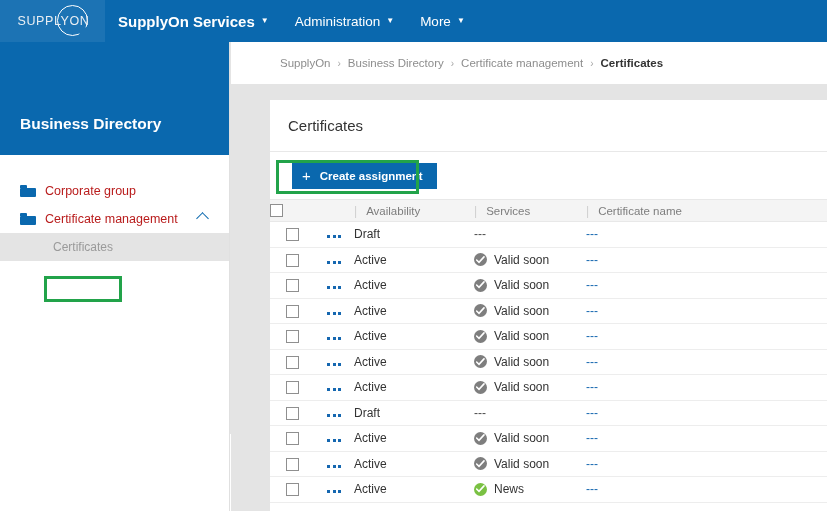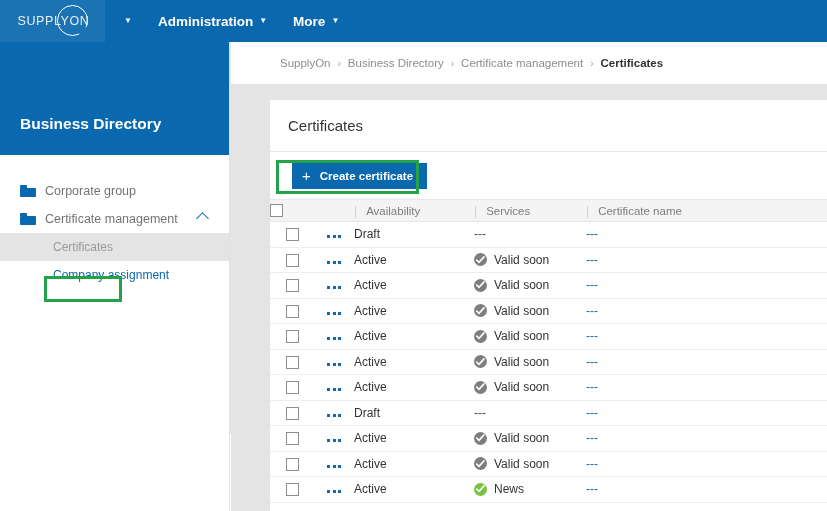--- a/index.html
+++ b/index.html
@@ -32,21 +32,21 @@
     width: 31px; height: 31px; border-radius: 50%;
     border: 1.6px solid #ffffff; z-index: 1;
     clip-path: polygon(0 0, 100% 0, 100% 72%, 72% 72%, 72% 100%, 0 100%);
   }
   .nav-items { display: flex; align-items: center; height: 42px; }
   .nav-item {
     color: #ffffff; font-size: 14.5px; padding: 0 13px; height: 42px;
     display: flex; align-items: center; white-space: nowrap; cursor: pointer;
   }
   .nav-item.bold { font-weight: bold; font-size: 15px; }
-  .nav-item.reg { font-weight: bold; font-size: 13.5px; justify-content: center; }
+  .nav-item.reg { font-weight: normal; font-size: 13.5px; justify-content: center; }
   .caret { font-size: 8px; margin-left: 6px; line-height: 1; }
 
   
   .sidebar {
     position: absolute; left: 0; top: 42px; width: 230px; height: 469px;
     background: #ffffff; border-right: 1px solid #e0e0e0;
   }
   .sidebar-head {
     height: 113px; background: #0a68ae; color: #ffffff;
     display: flex; align-items: flex-end; padding: 0 0 22px 20px;
@@ -61,21 +61,21 @@
     width: 16px; height: 12px; position: relative; margin-right: 9px; flex: 0 0 16px;
   }
   .folder::before {
     content: ""; position: absolute; left: 0; top: 0; width: 7px; height: 3px;
     background: #0a68ae; border-radius: 1px 1px 0 0;
   }
   .folder::after {
     content: ""; position: absolute; left: 0; top: 2.5px; width: 16px; height: 9.5px;
     background: #0a68ae; border-radius: 1px;
   }
-  .side-label { color: #737373; font-size: 12.5px; }
+  .side-label { color: #b91c1c; font-size: 12.5px; }
   .side-chevron {
     position: absolute; right: 22px; top: 9px; width: 9px; height: 9px;
     border-left: 1.7px solid #0a68ae; border-top: 1.7px solid #0a68ae;
     transform: rotate(45deg);
   }
   .side-sub {
     height: 28px; display: flex; align-items: center; padding-left: 53px;
     font-size: 12px; cursor: pointer; position: relative;
   }
   .side-sub.selected { background: #e4e4e4; }
@@ -157,20 +157,21 @@
 
 <div id="app">
 
   <div class="navbar">
     <div class="logo-wrap">
       <span class="logo-text">SUPPLYON</span>
       <span class="logo-circle"></span>
     </div>
     <div class="nav-items">
       <div class="nav-item bold">
+        <span>SupplyOn Services</span>
         <span class="caret">▼</span>
       </div>
       <div class="nav-item reg">
         <span>Administration</span>
         <span class="caret">▼</span>
       </div>
       <div class="nav-item reg">
         <span>More</span>
         <span class="caret">▼</span>
       </div>
@@ -190,23 +191,20 @@
       <div class="side-row">
         <span class="folder"></span>
         <span class="side-label">Certificate management</span>
         <span class="side-chevron"></span>
       </div>
 
       <div class="side-sub selected">
         <span class="sub-label">Certificates</span>
       </div>
 
-      <div class="side-sub">
-        <span class="sub-label">Company assignment</span>
-      </div>
     </div>
   </div>
 
   <div class="crumb-strip">
     <span class="crumb">SupplyOn</span>
     <span class="crumb-sep">›</span>
     <span class="crumb">Business Directory</span>
     <span class="crumb-sep">›</span>
     <span class="crumb">Certificate management</span>
     <span class="crumb-sep">›</span>
@@ -214,21 +212,21 @@
   </div>
 
   <div class="content">
     <div class="card">
 
       <div class="card-title">Certificates</div>
 
       <div class="toolbar">
         <button class="btn-create">
           <span class="plus">+</span>
-          <span>Create certificate</span>
+          <span>Create assignment</span>
         </button>
       </div>
 
       <table class="grid">
         <thead>
           <tr>
             <th class="c-check">
               <span class="cbox"></span>
             </th>
             <th class="c-dots"></th>

